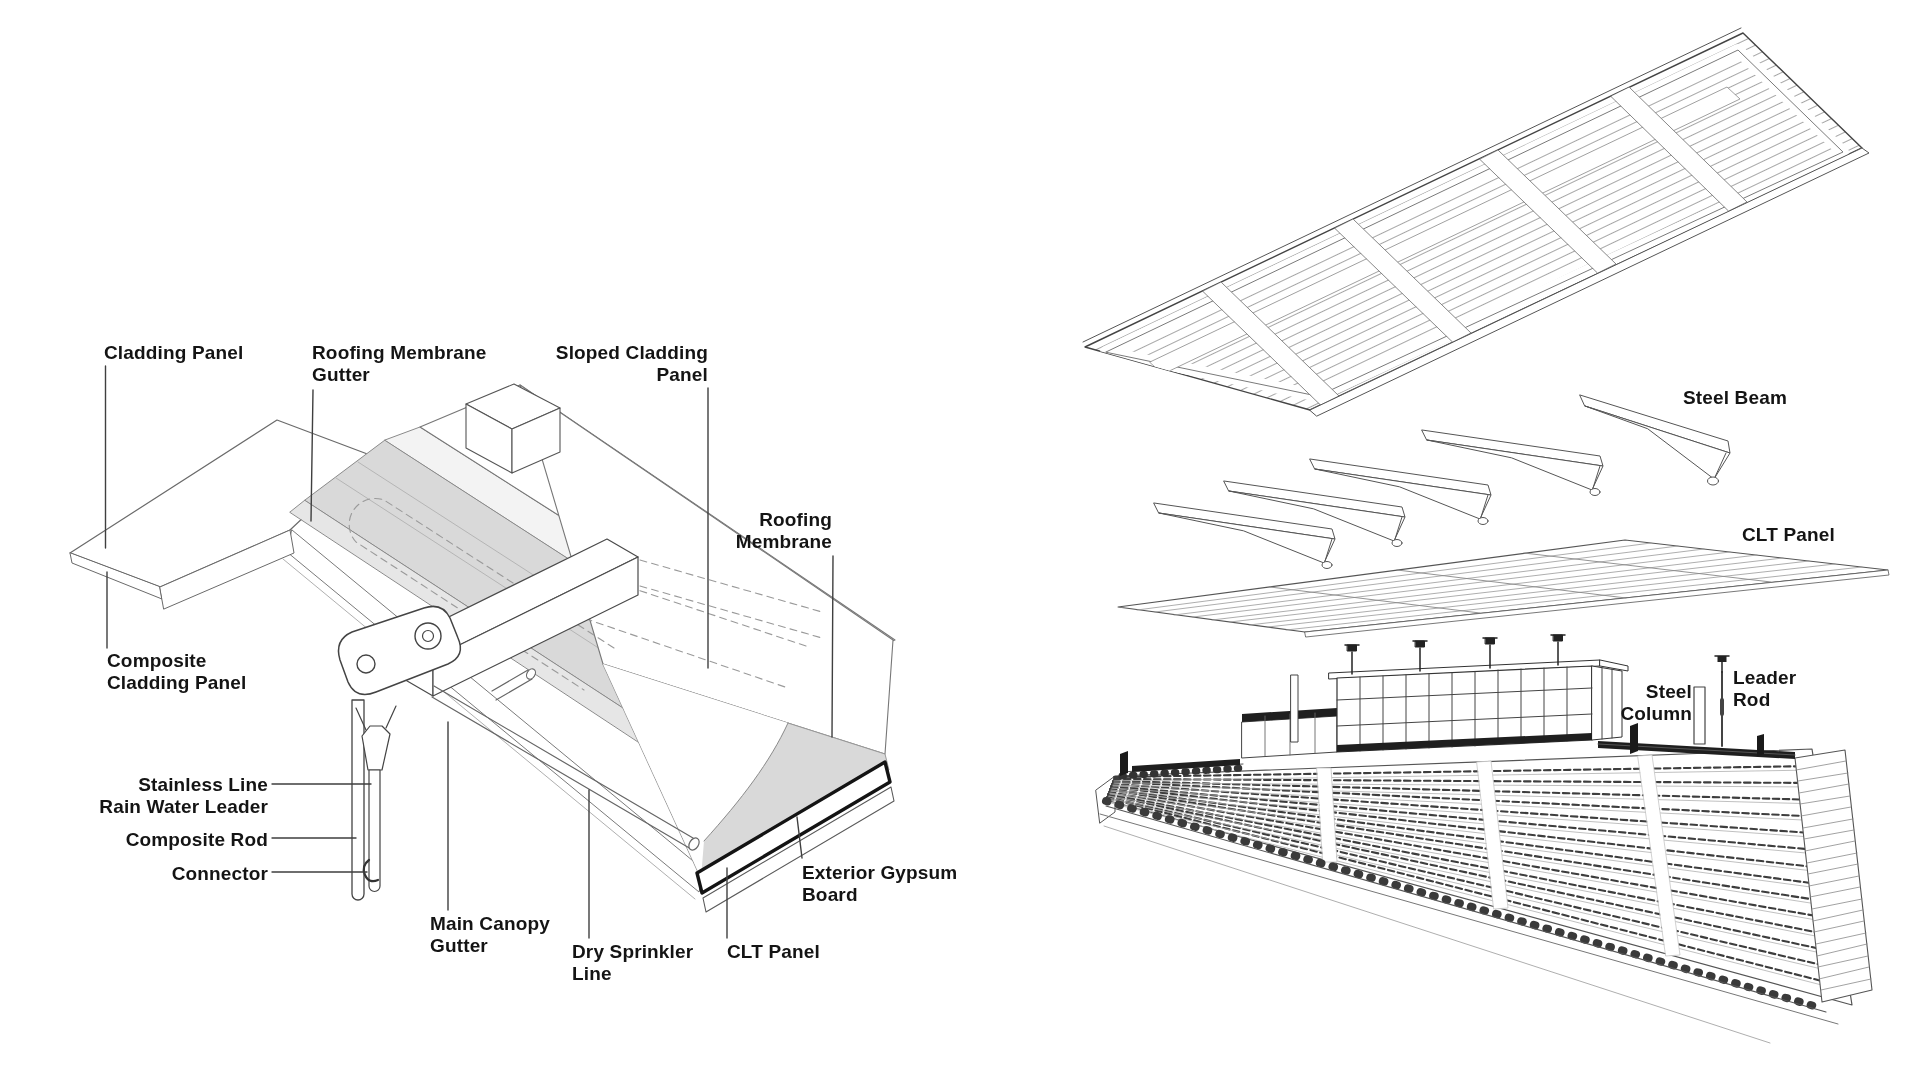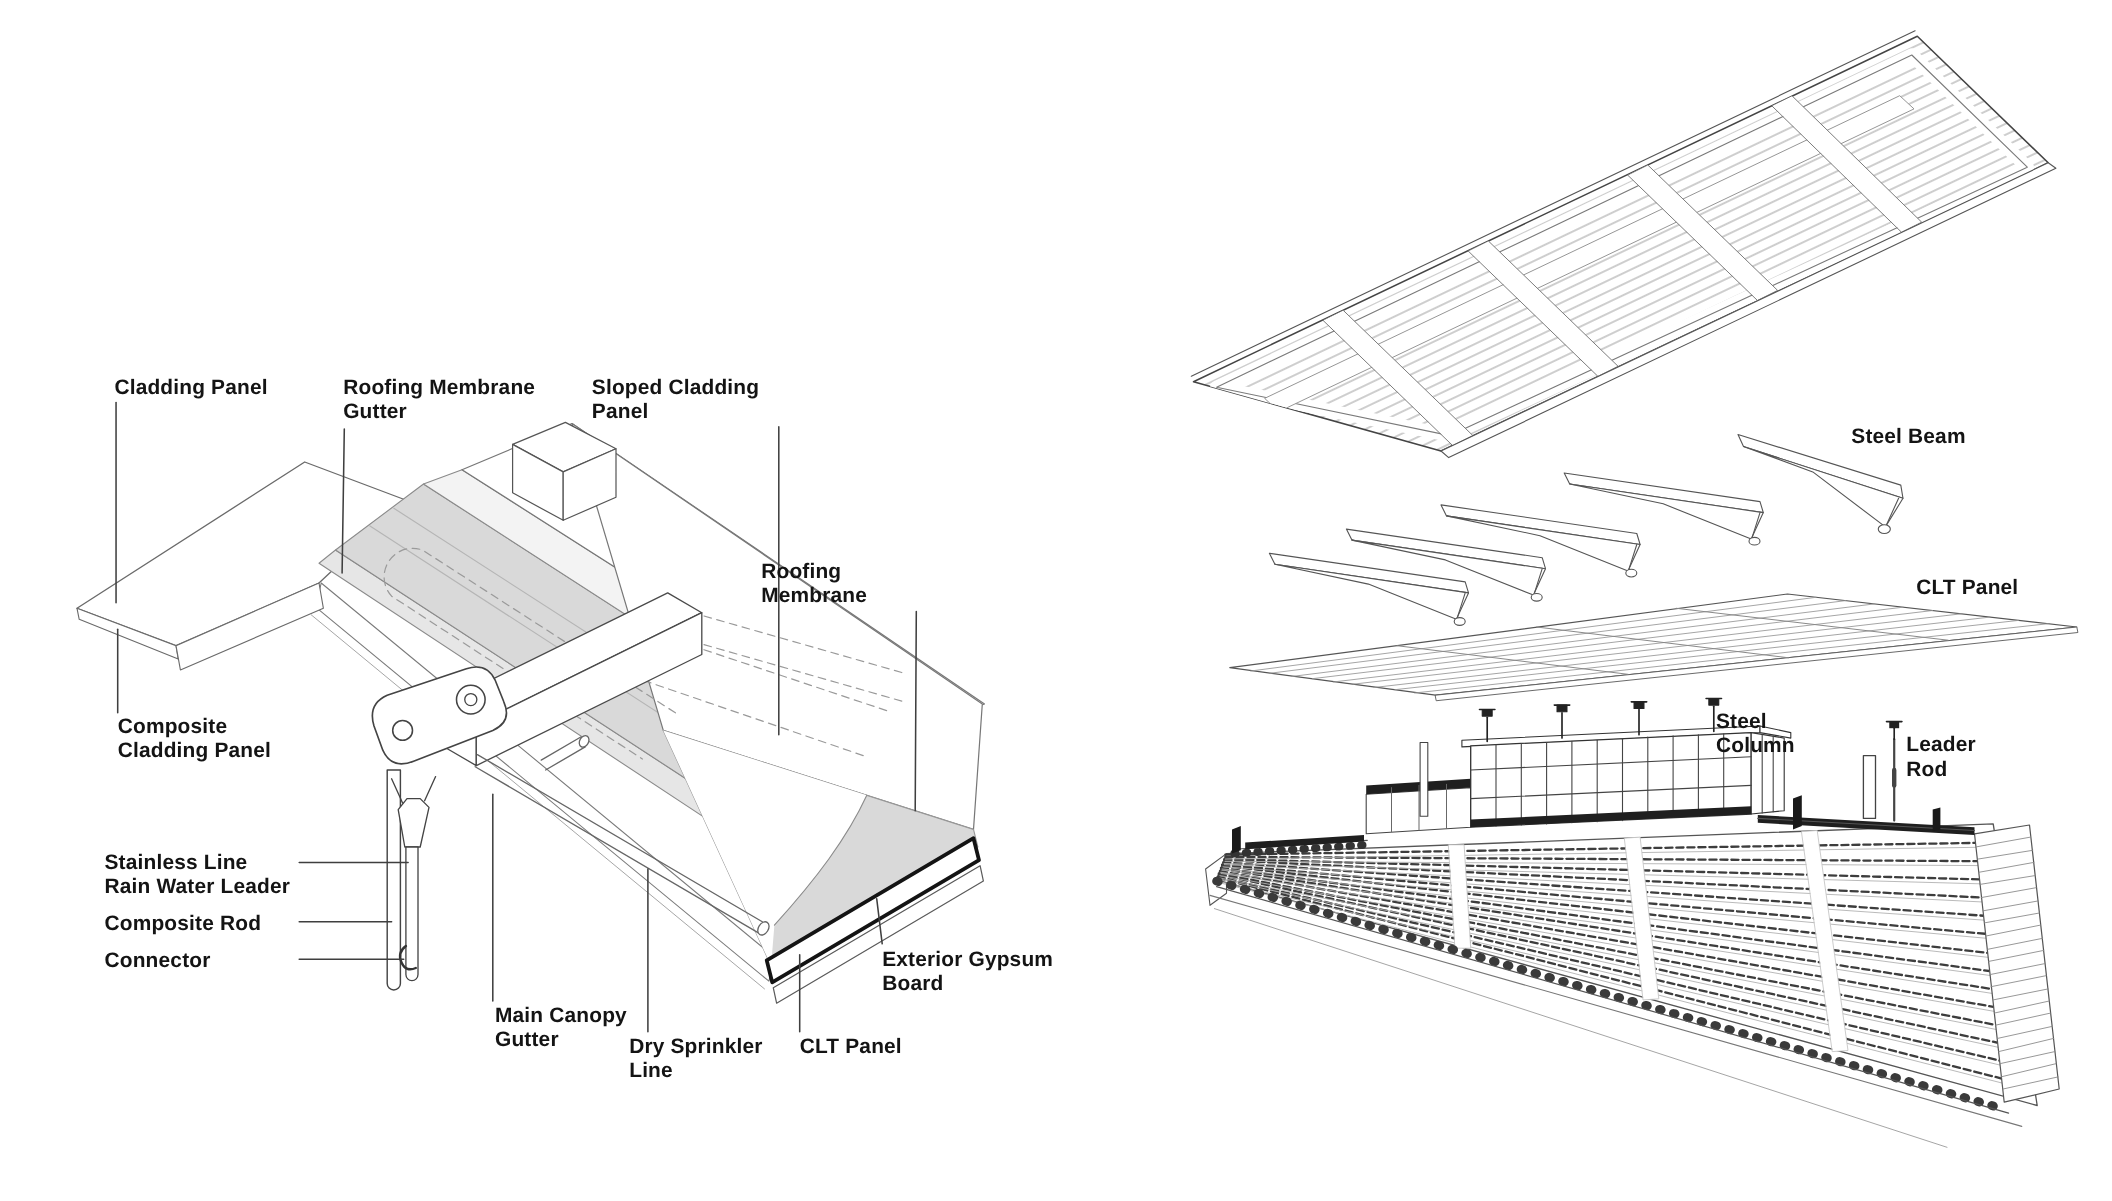--- a/index.html
+++ b/index.html
@@ -1,21 +1,21 @@
 <!DOCTYPE html>
 <html><head>
 <meta charset="utf-8">
 <style>
   html,body{margin:0;padding:0;background:#ffffff;}
   .stage{position:relative;width:1920px;height:1092px;background:#ffffff;overflow:hidden;
          font-family:"Liberation Sans",sans-serif;}
   .stage svg{position:absolute;left:0;top:0;}
   .lbl{position:absolute;font-weight:700;font-size:19px;line-height:1.17;color:#141414;
        white-space:pre-line;letter-spacing:.15px;}
-  .ra{text-align:left;}
+  .ra{text-align:right;}
 </style>
 </head>
 <body>
 
 <div class="stage">
 
 <svg width="1920" height="1092" viewBox="0 0 1920 1092">
   <defs>
     <pattern id="deckLines" patternUnits="userSpaceOnUse" width="9" height="9" patternTransform="rotate(-25.5)">
       <rect width="9" height="9" fill="#ffffff"></rect>
@@ -345,28 +345,28 @@
 <div class="lbl ra" style="left:538px;top:342px;width:170px">Sloped Cladding
 Panel</div>
 <div class="lbl ra" style="left:692px;top:509px;width:140px">Roofing
 Membrane</div>
 <div class="lbl" style="left:107px;top:650px">Composite
 Cladding Panel</div>
 <div class="lbl ra" style="left:95px;top:774px;width:173px">Stainless Line
 Rain Water Leader</div>
 <div class="lbl ra" style="left:95px;top:829px;width:173px">Composite Rod</div>
 <div class="lbl ra" style="left:95px;top:863px;width:173px">Connector</div>
-<div class="lbl" style="left:450px;top:913px">Main Canopy
+<div class="lbl" style="left:430px;top:913px">Main Canopy
 Gutter</div>
 <div class="lbl" style="left:572px;top:941px">Dry Sprinkler
 Line</div>
 <div class="lbl" style="left:727px;top:941px">CLT Panel</div>
 <div class="lbl" style="left:802px;top:862px">Exterior Gypsum
 Board</div>
 
 <div class="lbl" style="left:1683px;top:387px">Steel Beam</div>
 <div class="lbl" style="left:1742px;top:524px">CLT Panel</div>
-<div class="lbl ra" style="left:1560px;top:646px;width:132px">Steel
+<div class="lbl ra" style="left:1560px;top:681px;width:132px">Steel
 Column</div>
 <div class="lbl" style="left:1733px;top:667px">Leader
 Rod</div>
 
 </div>
 
 </body></html>

